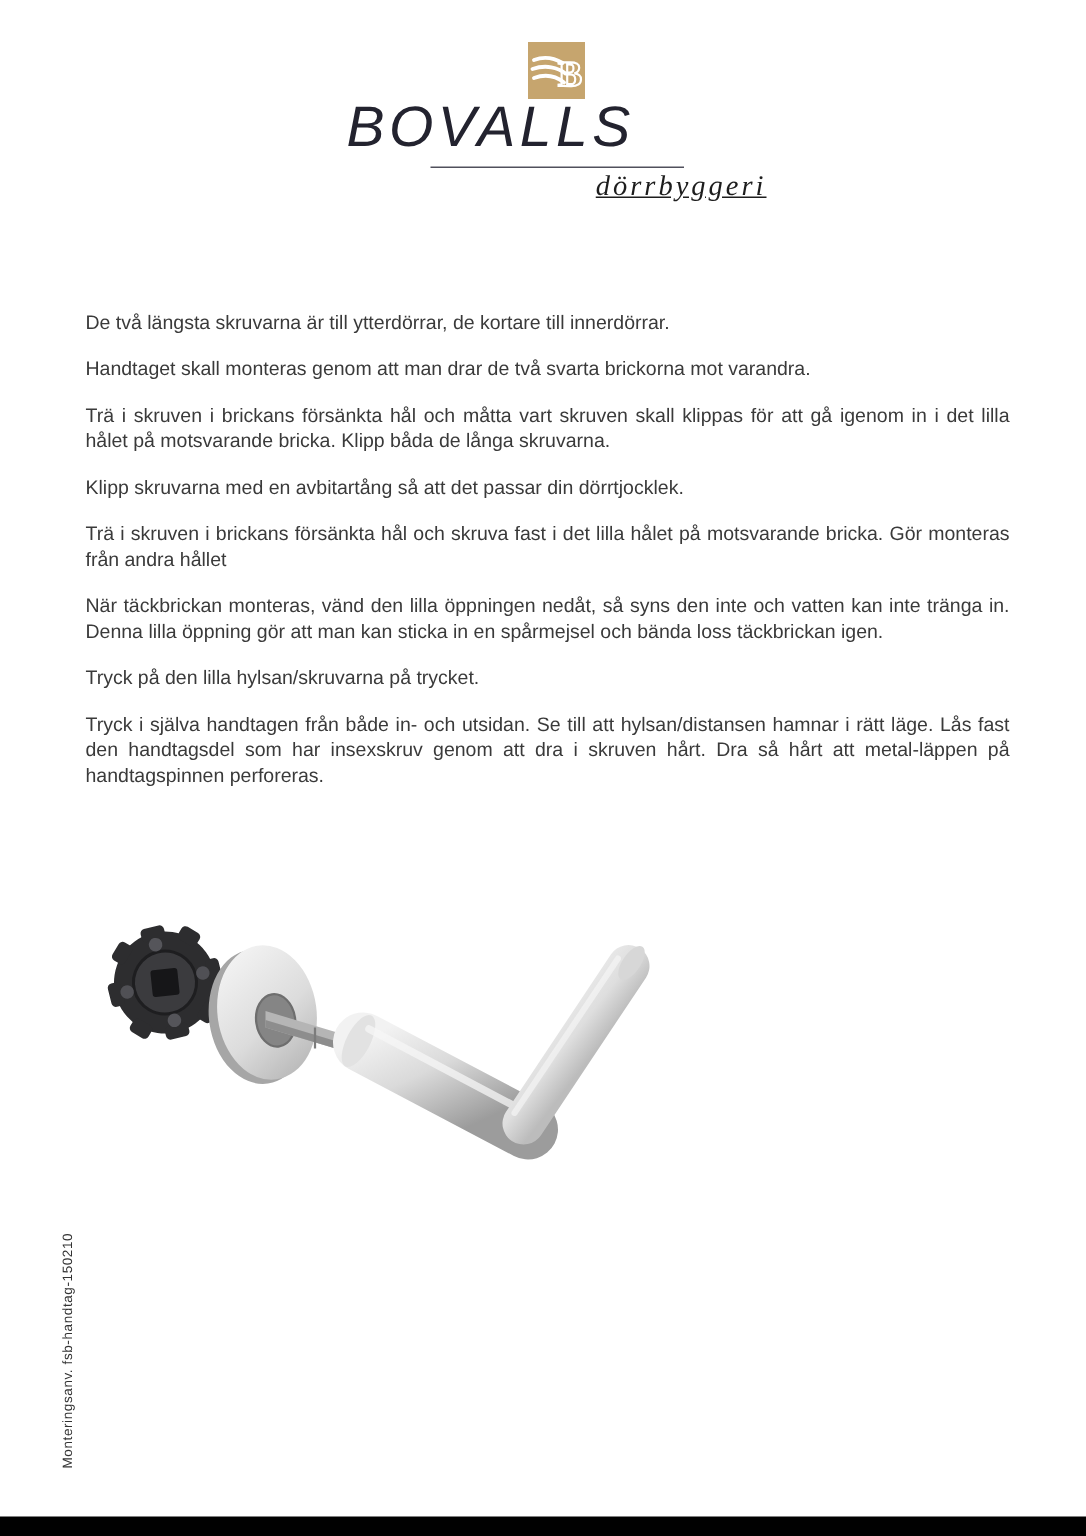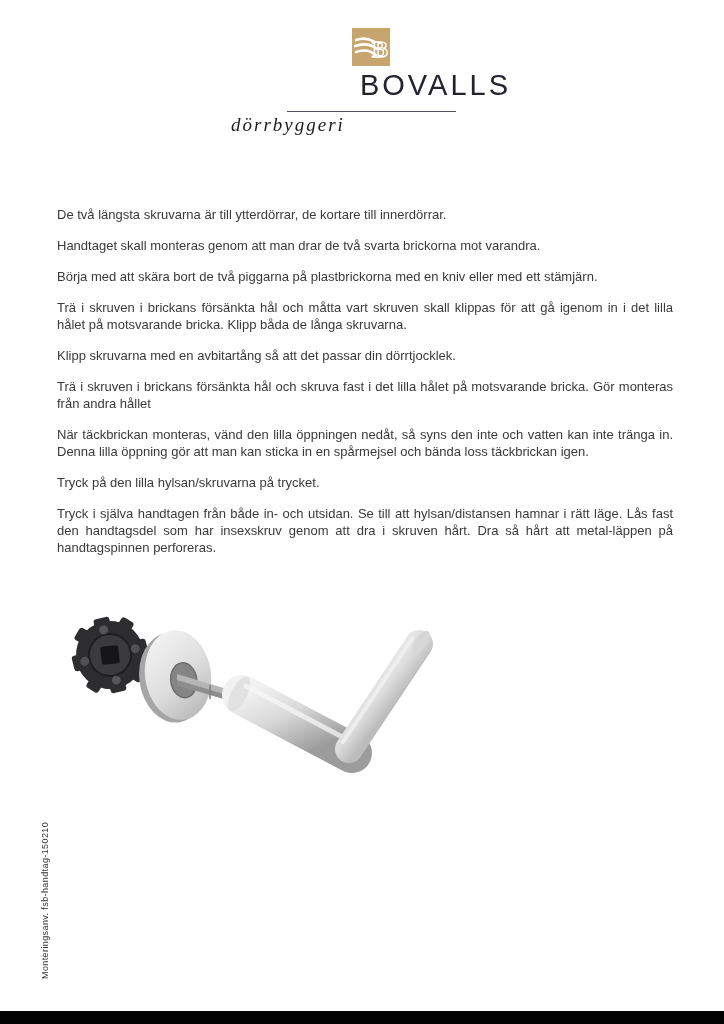--- a/index.html
+++ b/index.html
@@ -10,30 +10,30 @@
     background:#ffffff;
     overflow:hidden;
     font-family:"Liberation Sans",sans-serif;
   }
 
   
   .logo{position:absolute;left:0;top:0;width:724px;}
   .logo-icon{position:absolute;left:352px;top:28px;width:38px;height:38px;}
   .brand{
     position:absolute;left:231px;top:64px;width:280px;
-    text-align:right;
-    font-size:29px;line-height:42px;font-weight:400;
-    letter-spacing:3px;color:#23232f;
+    text-align:left;
+    font-size:38px;line-height:42px;font-weight:400;
+    letter-spacing:3px;color:#23232f;font-style:italic;
   }
   .brand-rule{position:absolute;left:287px;top:111px;width:169px;height:1px;background:#50505c;}
   .tagline{
     position:absolute;left:231px;top:112px;width:280px;
-    text-align:left;
+    text-align:right;
     font-family:"Liberation Serif",serif;font-style:italic;
-    font-size:19px;line-height:26px;color:#1d1d1d;letter-spacing:2px;
+    font-size:19px;line-height:26px;color:#1d1d1d;letter-spacing:2px;text-decoration:underline;
   }
 
   
   .content{
     position:absolute;left:57px;top:206px;width:618px;
     color:#3a3a3a;font-size:13px;line-height:17px;
   }
   .content h1{
     font-size:13px;line-height:17px;margin:0 0 15px 0;
     font-weight:bold;color:#2e2e2e;
@@ -68,21 +68,20 @@
       <text x="20" y="29" font-family="Liberation Serif, serif" font-weight="bold" font-size="24" fill="none" stroke="#ffffff" stroke-width="1.4">B</text>
     </svg>
     <div class="brand">BOVALLS</div>
     <div class="brand-rule"></div>
     <div class="tagline">dörrbyggeri</div>
   </div>
 
   <div class="content">
     <p>De två längsta skruvarna är till ytterdörrar, de kortare till innerdörrar.</p>
     <p>Handtaget skall monteras genom att man drar de två svarta brickorna mot varandra.</p>
-    <p>Börja med att skära bort de två piggarna på plastbrickorna med en kniv eller med ett stämjärn.</p>
     <p>Trä i skruven i brickans försänkta hål och måtta vart skruven skall klippas för att gå igenom in i det lilla hålet på motsvarande bricka. Klipp båda de långa skruvarna.</p>
     <p>Klipp skruvarna med en avbitartång så att det passar din dörrtjocklek.</p>
     <p>Trä i skruven i brickans försänkta hål och skruva fast i det lilla hålet på motsvarande bricka. Gör monteras från andra hållet</p>
     <p>När täckbrickan monteras, vänd den lilla öppningen nedåt, så syns den inte och vatten kan inte tränga in. Denna lilla öppning gör att man kan sticka in en spårmejsel och bända loss täckbrickan igen.</p>
     <p>Tryck på den lilla hylsan/skruvarna på trycket.</p>
     <p>Tryck i själva handtagen från både in- och utsidan. Se till att hylsan/distansen hamnar i rätt läge. Lås fast den handtagsdel som har insexskruv genom att dra i skruven hårt. Dra så hårt att metal-läppen på handtagspinnen perforeras.</p>
   </div>
 
   <svg class="figure" viewBox="0 0 410 245" xmlns="http://www.w3.org/2000/svg">
     <defs>

